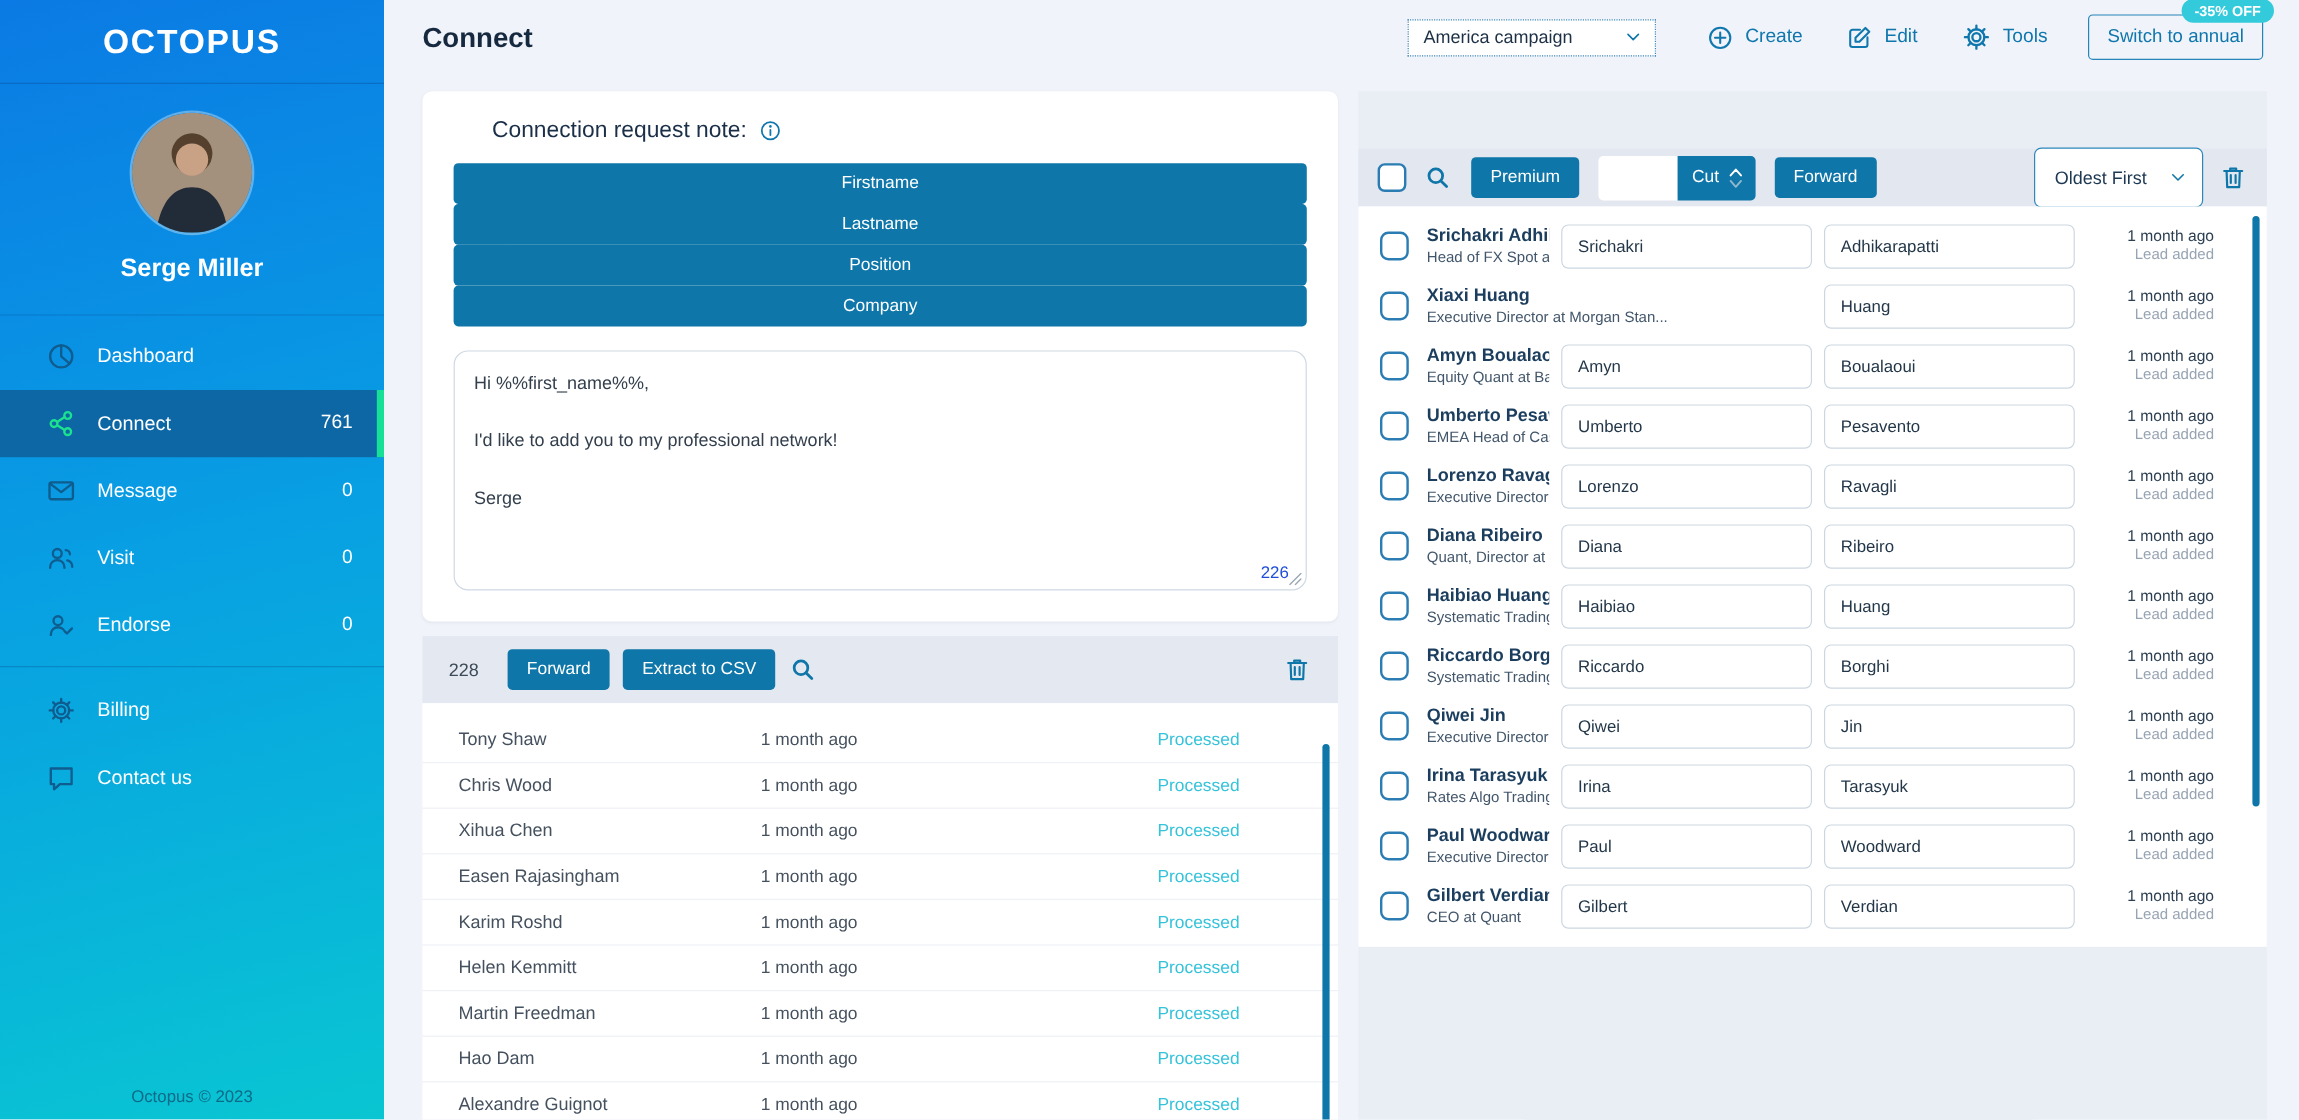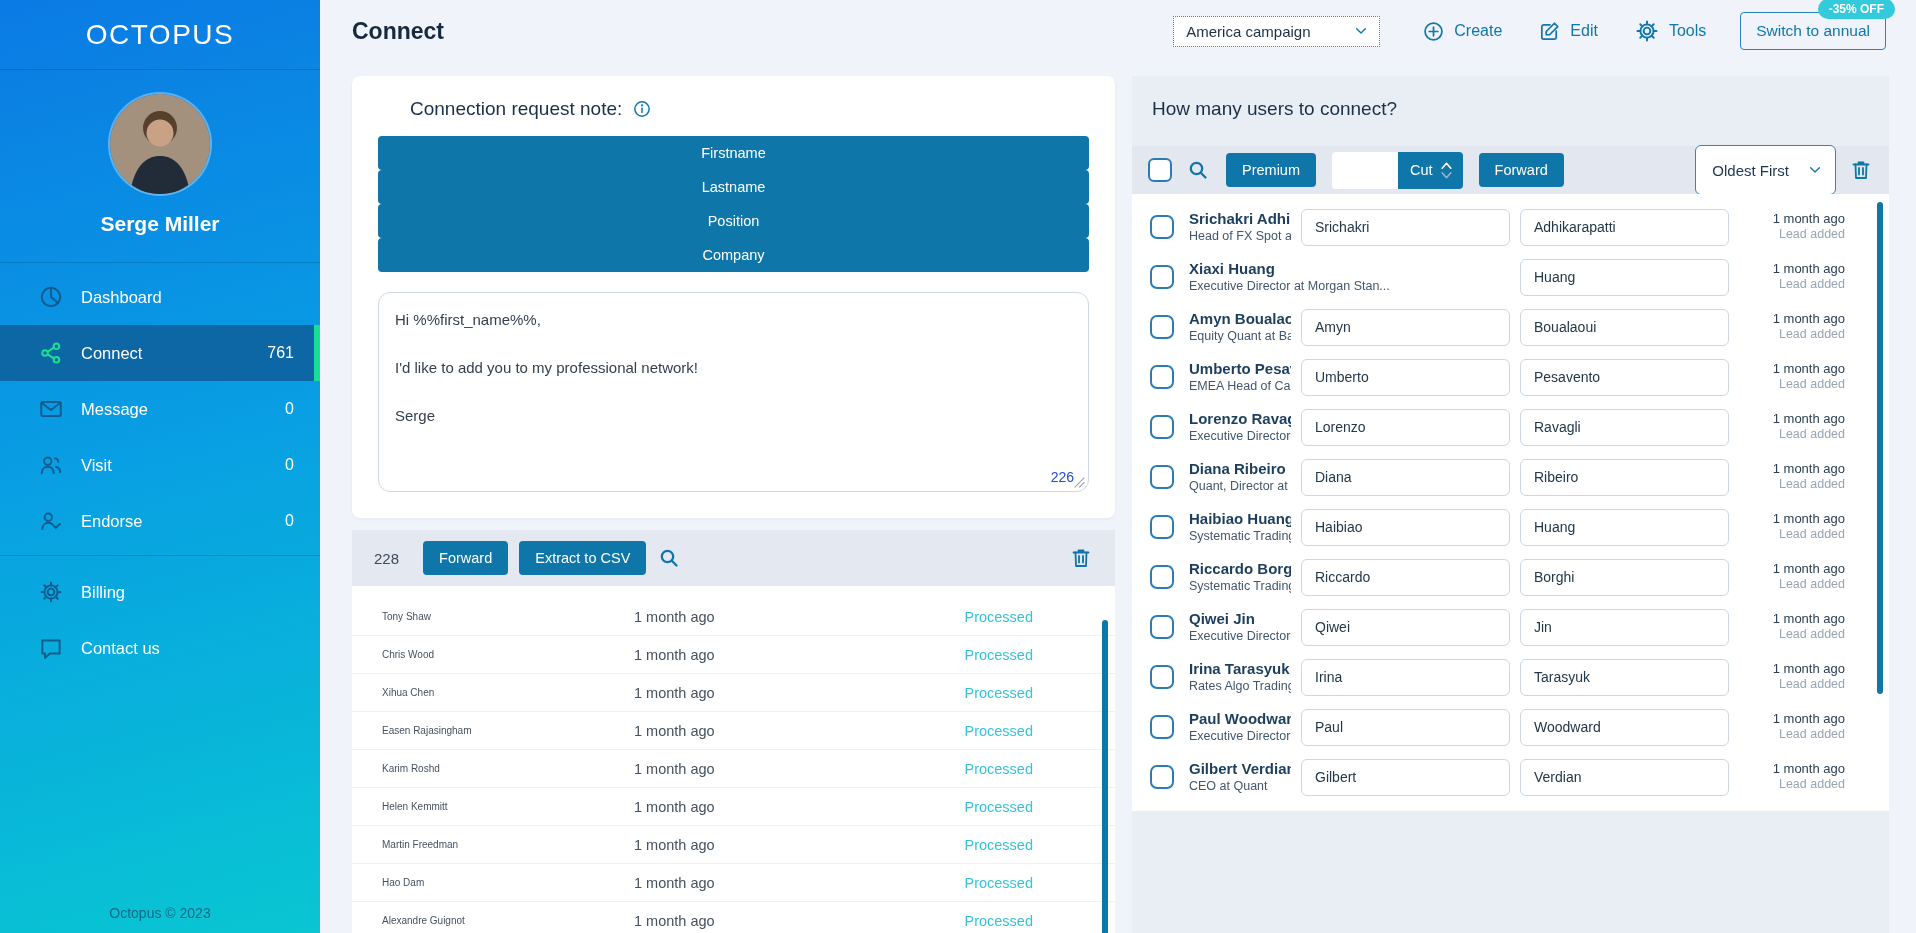--- a/index.html
+++ b/index.html
@@ -6,21 +6,21 @@
   html,body { width:1916px; height:933px; overflow:hidden; }
   body { font-family:"Liberation Sans", sans-serif; background:#f0f3f9; color:#2c3e50; }
   .page { position:relative; width:1916px; height:933px; }
 
   
   .sidebar { position:absolute; left:0; top:0; width:320px; height:933px;
     background:linear-gradient(165deg,#0b7ae4 0%,#089fe3 48%,#09c6d2 100%);
     display:flex; flex-direction:column; color:#fff; }
   .logo-band { height:70px; display:flex; align-items:center; justify-content:center;
     border-bottom:1px solid rgba(9,70,140,.35); }
-  .logo-text { font-size:28px; font-weight:400; letter-spacing:1.5px; color:#fff; }
+  .logo-text { font-size:28px; font-weight:700; letter-spacing:1.5px; color:#fff; }
   .profile { padding:24px 0 26px; display:flex; flex-direction:column; align-items:center;
     border-bottom:1px solid rgba(9,70,140,.3); }
   .avatar { width:100px; height:100px; border-radius:50%; overflow:hidden; box-shadow:0 0 0 2px rgba(255,255,255,.35); }
   .profile-name { margin-top:18px; font-size:21px; font-weight:700; color:#fff; }
   .nav { padding-top:6px; }
   .nav-item { height:56px; display:flex; align-items:center; padding-left:38px; position:relative; cursor:pointer; }
   .nav-item .ic { width:26px; height:26px; color:#0f5c8e; flex:0 0 26px; }
   .nav-item .lbl { margin-left:17px; font-size:16.5px; color:#fff; }
   .nav-item .cnt { margin-left:auto; margin-right:26px; font-size:16px; color:#fff; }
   .nav-item.active { background:#0d67a5; }
@@ -62,21 +62,21 @@
   .resize-handle { position:absolute; right:3px; bottom:3px; width:11px; height:11px; color:#9aa7b4; }
 
   .proc-toolbar { margin-top:12px; background:#e4e9f1; height:56px; display:flex; align-items:center; padding:0 22px; }
   .proc-count { font-size:15px; color:#3c4a59; margin-right:24px; }
   .proc-toolbar .btn-blue { margin-right:11px; padding:9px 16px; }
   .tool-ic { width:24px; height:24px; color:#0e76a8; cursor:pointer; }
   .trash-right { margin-left:auto; }
 
   .proc-list { position:relative; background:#fff; height:418px; padding:12px 0 0; }
   .proc-row { height:38px; display:flex; align-items:center; padding:0 82px 0 30px; border-bottom:1px solid #eef1f5; }
-  .proc-name { flex:0 0 252px; font-size:10px; color:#45515e; }
+  .proc-name { flex:0 0 252px; font-size:15px; color:#45515e; }
   .proc-time { flex:1; font-size:14.5px; color:#45515e; }
   .proc-status { font-size:14.5px; color:#35c3da; }
   .vscroll { position:absolute; width:6px; border-radius:3px; background:#0e76a8; cursor:pointer; }
   .proc-scroll { right:7px; top:34px; height:360px; }
 
   
   .right-panel { position:absolute; left:1132px; top:76px; width:757px; height:857px; background:#e9edf4; }
   .rp-inner { padding:22px 20px 0; }
   .rp-title { font-size:19px; color:#1b3048; }
   .rp-controls { display:flex; align-items:center; margin-top:18px; }
@@ -397,21 +397,20 @@
           <span class="proc-name">James Blair</span>
           <span class="proc-time">1 month ago</span>
           <span class="proc-status">Processed</span>
         </div>
       <div class="vscroll proc-scroll"></div>
     </div>
   </section>
 
   <section class="right-panel">
     <div class="rp-inner">
-      <div class="rp-title">How many users to connect?</div>
     </div>
 
     <div class="rp-toolbar">
       <div class="chk"></div>
       <svg class="tool-ic" viewBox="0 0 24 24">
           <use href="#i-search"></use>
         </svg>
       <button class="btn-blue">Premium</button>
       <div class="cut-group">
         <input value="" style="">

